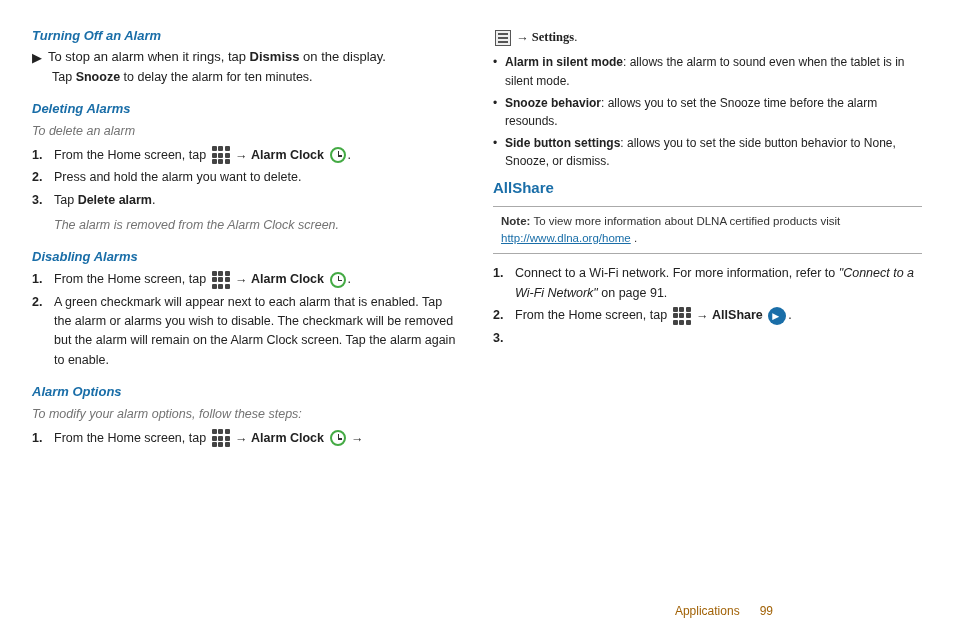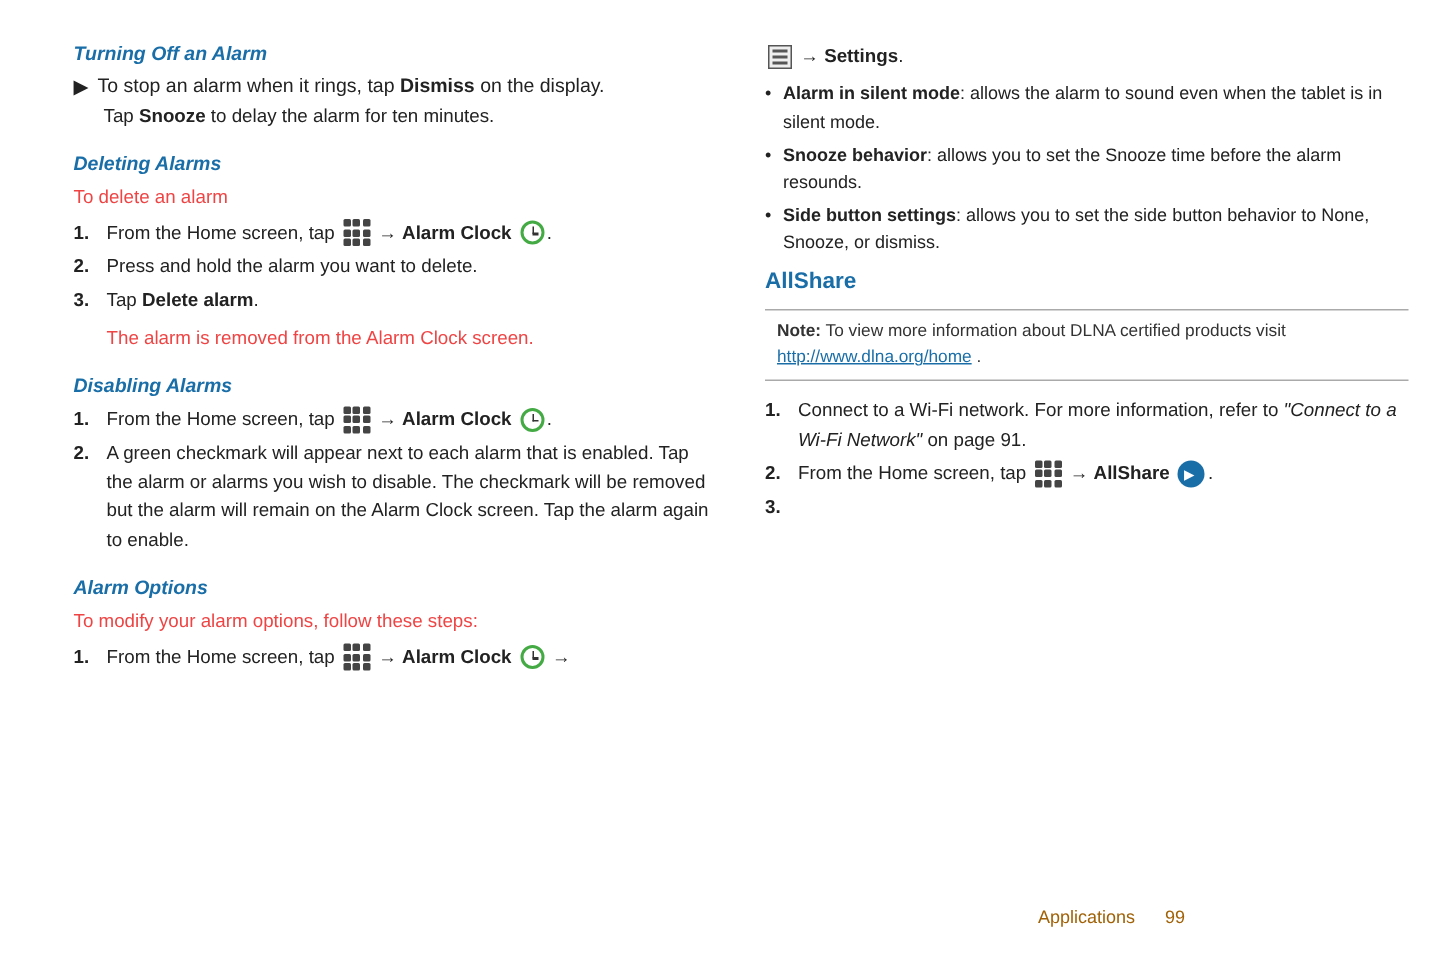--- a/index.html
+++ b/index.html
@@ -34,21 +34,22 @@
       font-weight: bold;
       color: #1a6ea8;
       font-size: 15px;
       margin-bottom: 6px;
       margin-top: 8px;
     }
     p, .para {
       font-size: 12.5px;
       line-height: 1.55;
       margin-bottom: 4px;
-      color: #ef4444;
+      color: #737373;
+      font-style: italic;
     }
     .bullet-arrow {
       display: flex;
       align-items: flex-start;
       gap: 6px;
       margin-bottom: 3px;
     }
     .arrow {
       font-size: 13px;
       margin-top: 1px;
@@ -198,21 +199,20 @@
       right: 32px;
       font-size: 12px;
       color: #a16207;
       display: flex;
       gap: 20px;
     }
     .page-wrapper {
       position: relative;
       width: 805px;
       min-height: 636px;
-      margin-left: 17px;
     }
   </style>
 </head>
 <body>
 
 <div class="page-wrapper">
   <div class="page">
 
     <div class="col">
 
@@ -313,21 +313,21 @@
               <span class="icon-clock"></span> →
             </span>
           </li>
         </ol>
       </div>
 
     </div>
 
     <div class="col">
 
-      <div style="font-size:12.5px;line-height:1.55;margin-bottom:6px;">
+      <div style="font-size:12.5px;line-height:1.55;margin-bottom:6px;font-family:Liberation Serif, serif;">
         <span class="icon-menu">
             <span></span>
             <span></span>
             <span></span>
           </span>
         → <b>Settings</b>.
       </div>
 
 
       <ul class="bullet-list">

